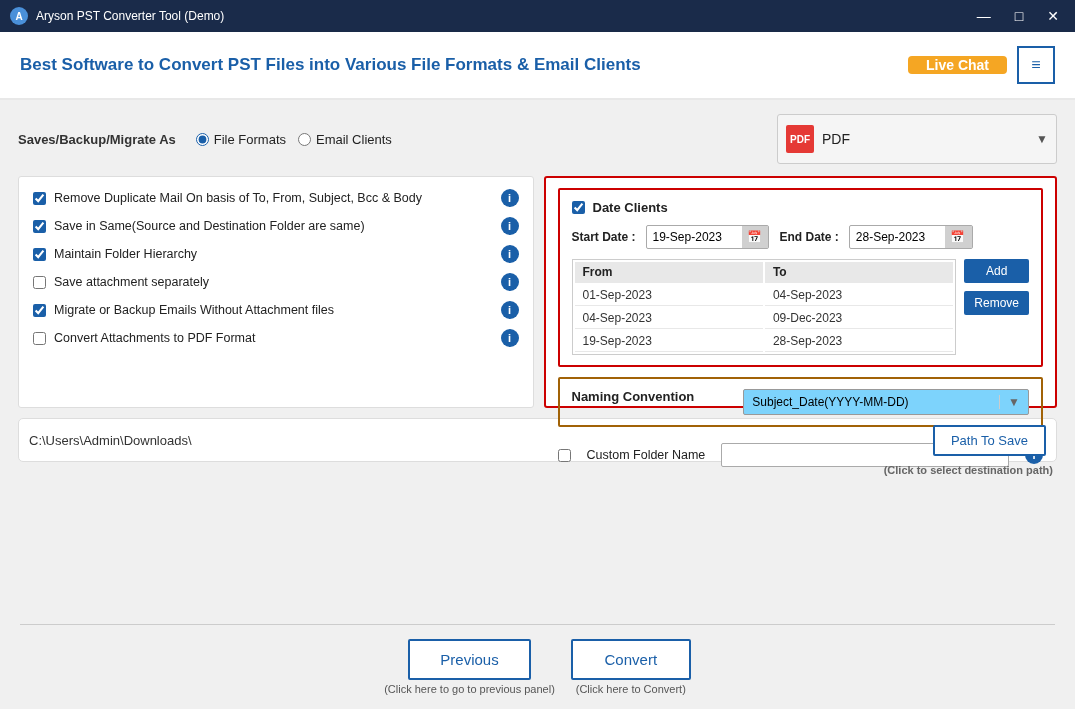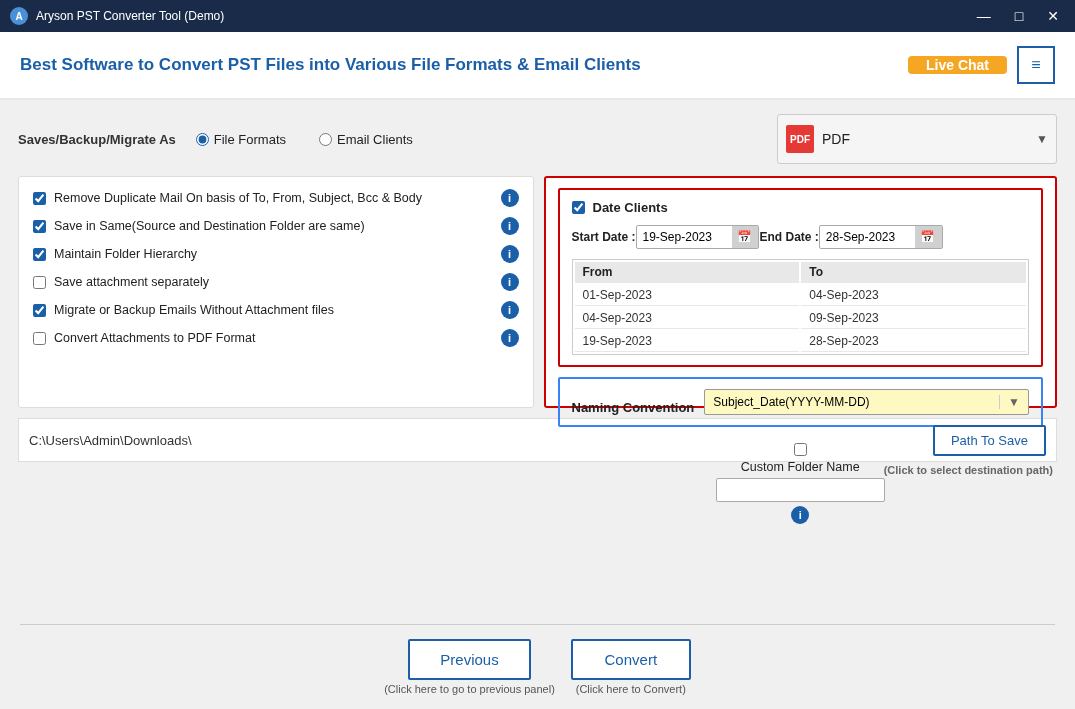--- a/index.html
+++ b/index.html
@@ -109,21 +109,21 @@
       margin-bottom: 12px;
     }
     .format-bar-label {
       font-weight: 600;
       color: #333;
       font-size: 13px;
     }
     .radio-group {
       display: flex;
       align-items: flex-start;
-      gap: 33px;
+      gap: 12px;
     }
     .radio-label {
       display: flex;
       align-items: center;
       gap: 5px;
       cursor: pointer;
       font-size: 13px;
     }
     .radio-label input[type=radio] { accent-color: #1a5fa8; }
 
@@ -229,20 +229,21 @@
       margin-bottom: 10px;
     }
     .date-filter-header input[type=checkbox] { accent-color: #1a5fa8; }
     .date-filter-title {
       font-weight: 600;
       font-size: 13px;
     }
     .date-row {
       display: flex;
       align-items: center;
+      gap: 10px;
       margin-bottom: 10px;
     }
     .date-label {
       font-weight: 600;
       font-size: 12px;
       white-space: nowrap;
     }
     .date-input-wrapper {
       display: flex;
       align-items: center;
@@ -302,39 +303,40 @@
       background: #1a5fa8;
       color: white;
       border: none;
       padding: 5px 10px;
       cursor: pointer;
       font-size: 12px;
       border-radius: 2px;
     }
 
     .naming-section {
-      border: 2px solid #3b82f6;
+      border: 2px solid #a16207;
       padding: 10px 12px;
       border-radius: 2px;
       display: flex;
-      align-items: flex-end;
+      align-items: flex-start;
       gap: 10px;
     }
     .naming-label {
       font-weight: 600;
       font-size: 13px;
       white-space: nowrap;
     }
     .naming-select-wrapper {
       flex: 1;
       display: flex;
       align-items: center;
       border: 1px solid #999;
       border-radius: 2px;
-      background: #fef9c3;
+      background: #7dd3fc;
+      margin-left: 39px;
     }
     .naming-select {
       flex: 1;
       border: none;
       outline: none;
       padding: 5px 8px;
       font-size: 12px;
       background: transparent;
       appearance: none;
     }
@@ -345,41 +347,40 @@
       border-left: 1px solid #ccc;
       height: 100%;
       display: flex;
       align-items: center;
       cursor: pointer;
     }
 
     .custom-folder-row {
       display: flex;
       align-items: center;
-      gap: 4px;
+      gap: 16px;
       padding: 6px 0;
-      flex-direction: column;
     }
     .custom-folder-row input[type=checkbox] { accent-color: #1a5fa8; }
     .custom-folder-label {
       font-weight: 500;
       font-size: 12.5px;
     }
     .custom-folder-input {
       flex: 1;
       border: 1px solid #aaa;
       padding: 4px 6px;
       font-size: 12px;
       border-radius: 2px;
     }
 
     .path-bar {
       background: white;
       border: 1px solid #ddd;
-      border-radius: 0;
+      border-radius: 5px;
       padding: 0 10px;
       display: flex;
       align-items: center;
       justify-content: space-between;
       height: 44px;
       margin: 10px 0 0 0;
     }
     .path-text {
       font-size: 13px;
       color: #333;
@@ -573,28 +574,32 @@
                 <th>To</th>
               </tr>
             </thead>
             <tbody>
               <tr>
                 <td>01-Sep-2023</td>
                 <td>04-Sep-2023</td>
               </tr>
               <tr>
                 <td>04-Sep-2023</td>
-                <td>09-Sep-2023</td>
+                <td>09-Dec-2023</td>
               </tr>
               <tr>
                 <td>19-Sep-2023</td>
                 <td>28-Sep-2023</td>
               </tr>
             </tbody>
           </table>
+          <div class="table-actions">
+            <button class="add-btn">Add</button>
+            <button class="remove-btn">Remove</button>
+          </div>
         </div>
       </div>
 
       <div class="naming-section">
         <span class="naming-label">Naming Convention</span>
         <div class="naming-select-wrapper">
           <select class="naming-select">
             <option>Subject_Date(YYYY-MM-DD)</option>
             <option>Date_Subject</option>
             <option>Subject Only</option>

